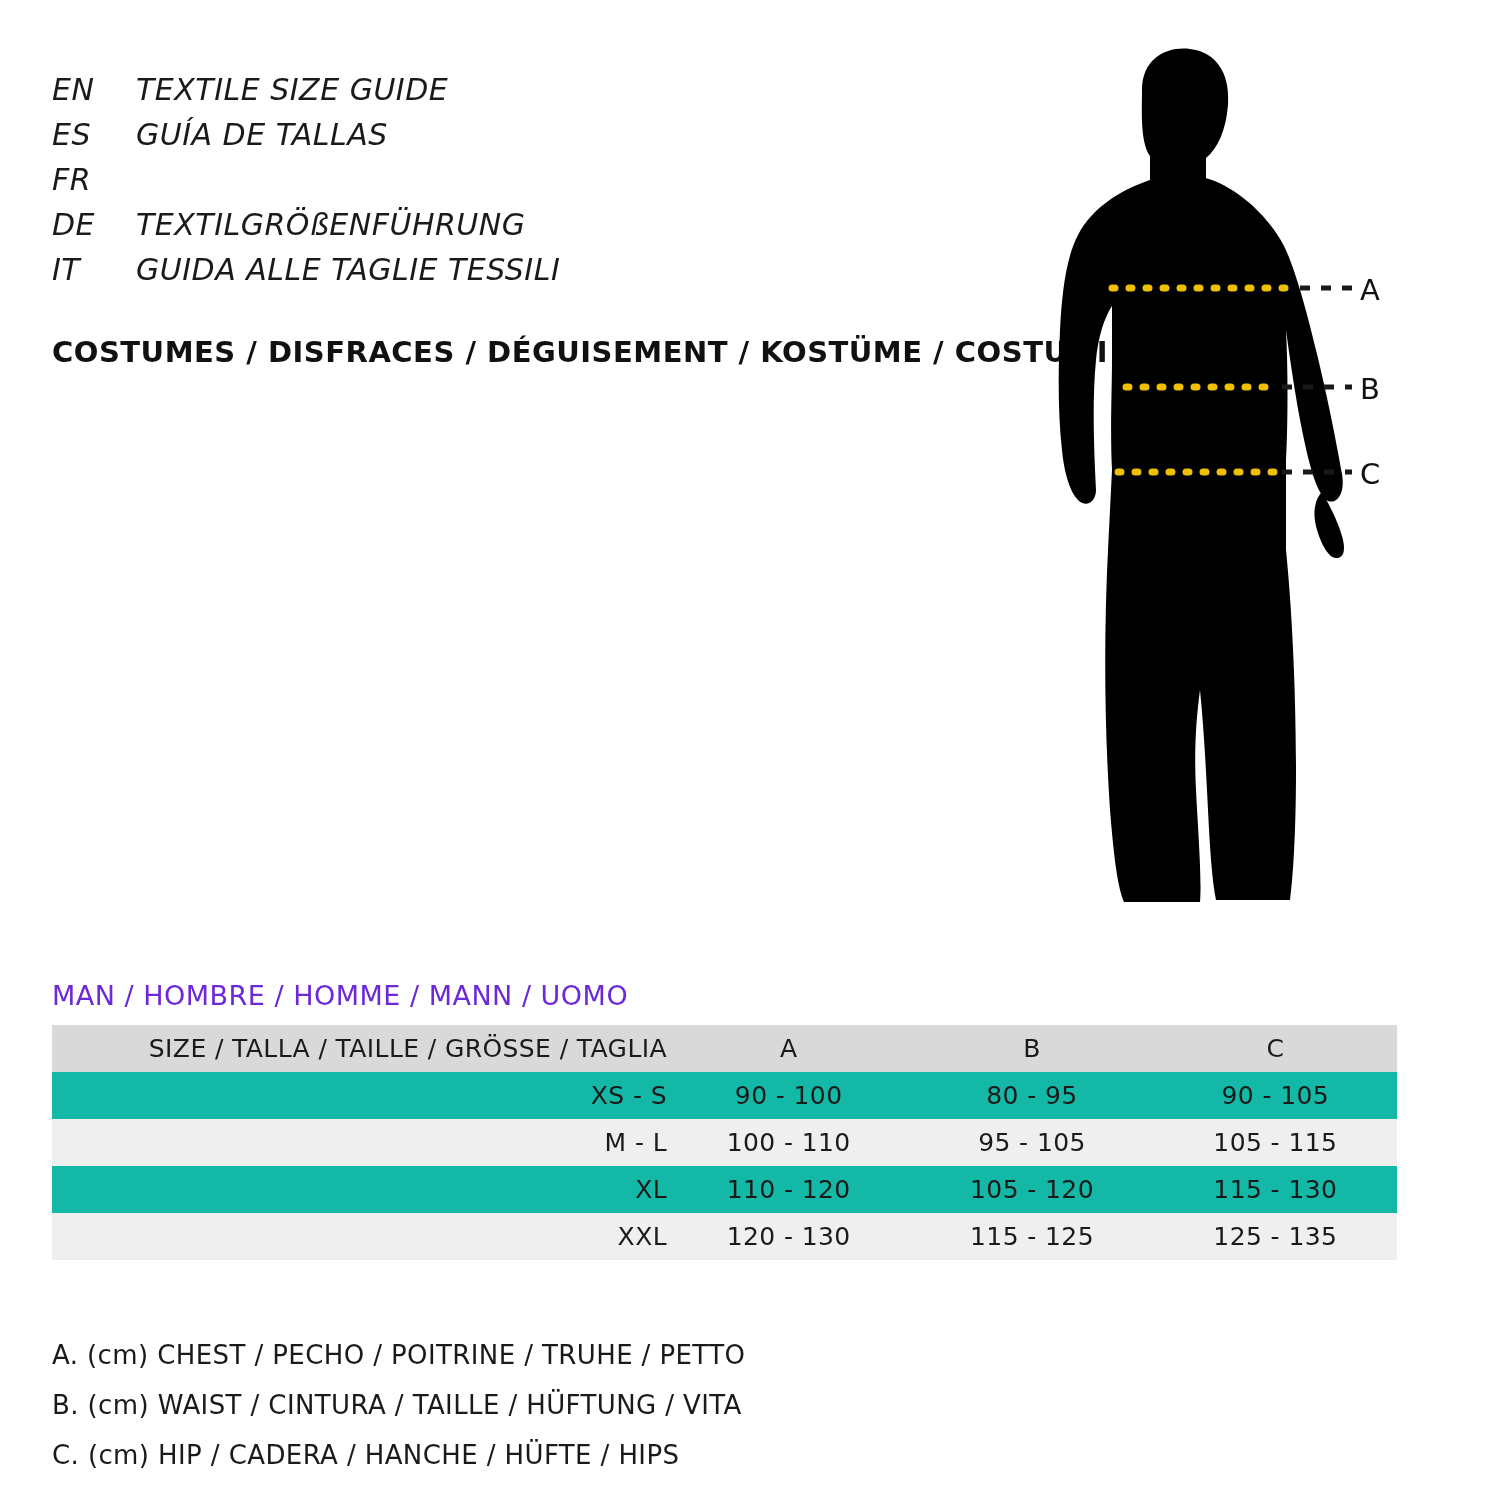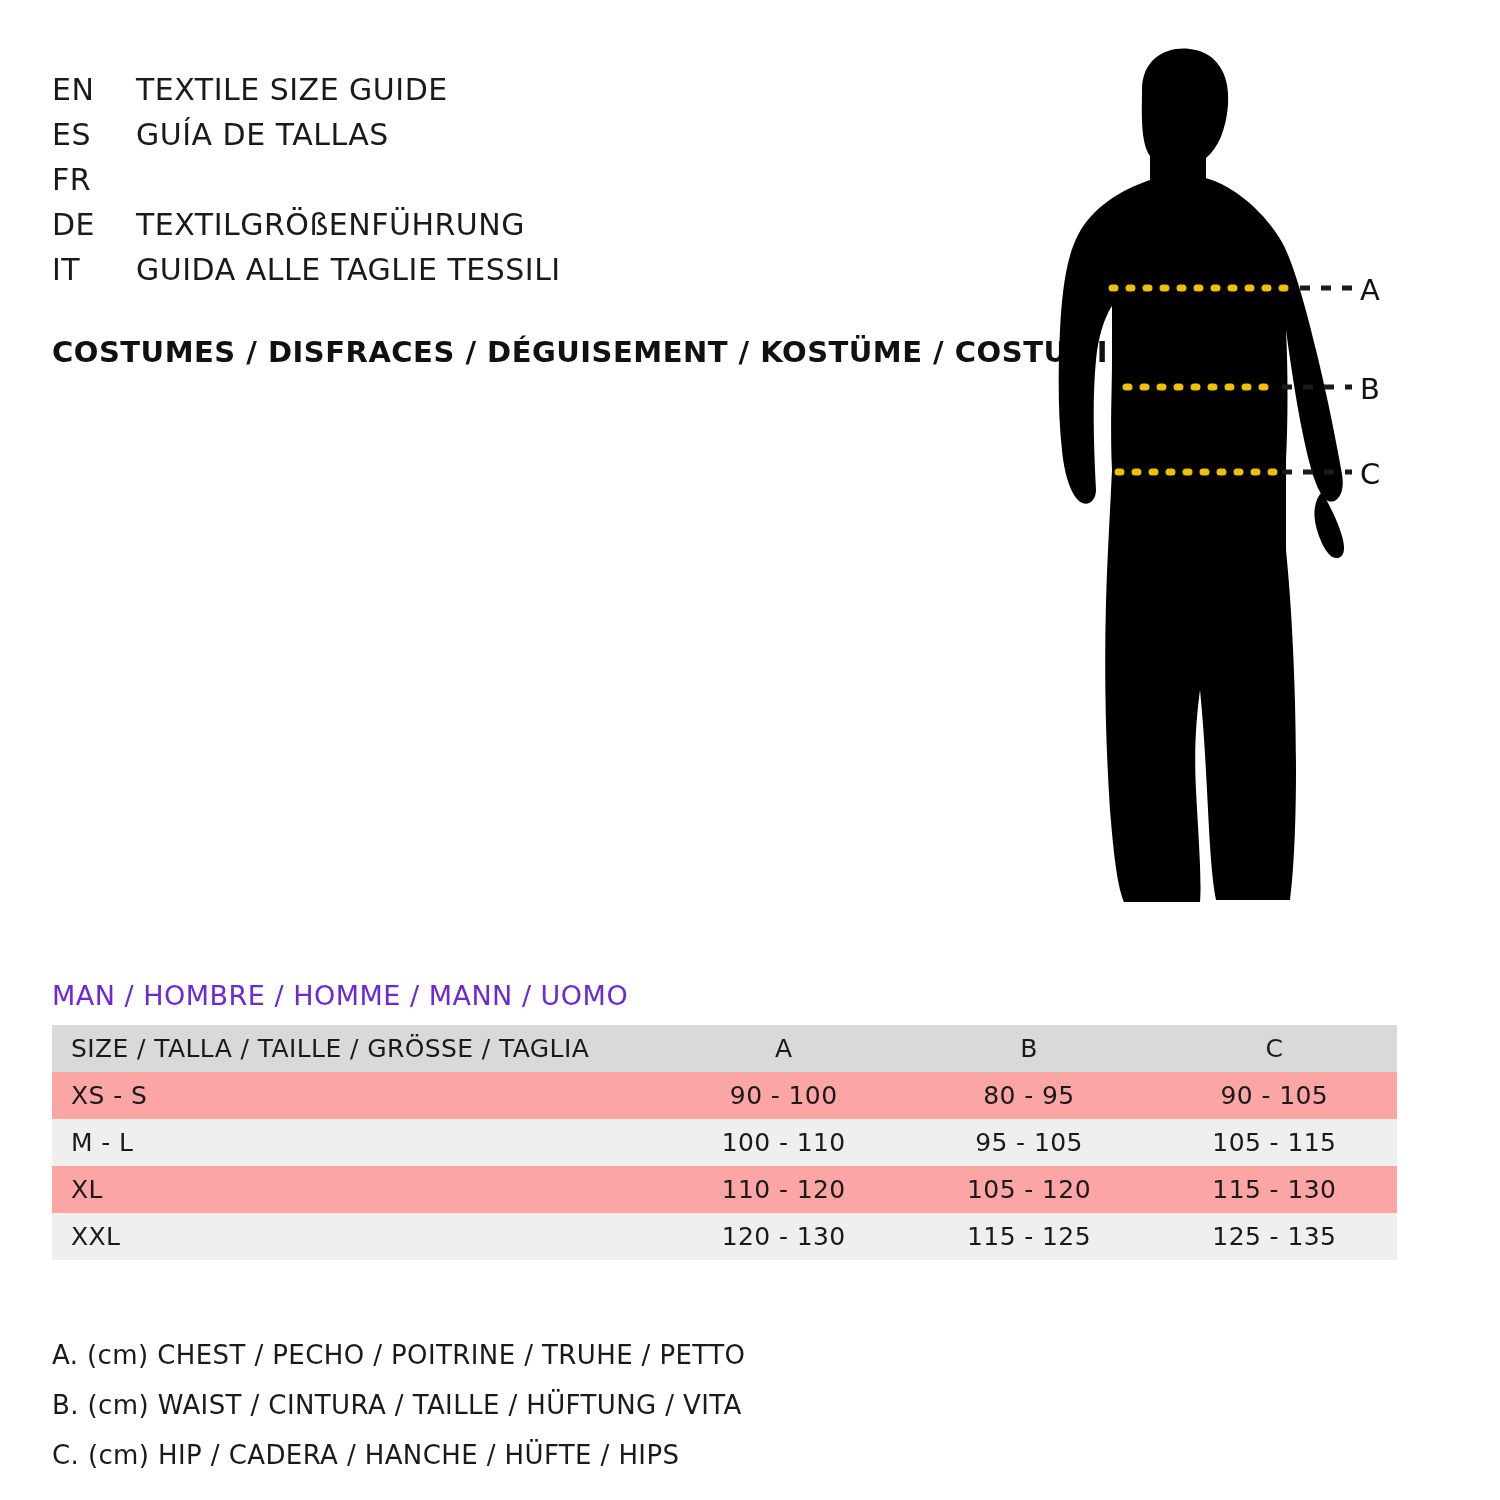--- a/index.html
+++ b/index.html
@@ -25,20 +25,21 @@
   .lang-block {
     position: absolute;
     left: 52px;
     top: 72px;
     width: 960px;
   }
   .lang-row {
     display: flex;
     align-items: baseline;
     height: 45px;
+    font-style: italic;
   }
   .lang-code {
     width: 84px;
     font-size: 30px;
     letter-spacing: 0.5px;
     color: #1a1a1a;
   }
   .lang-text {
     font-size: 30px;
     letter-spacing: 0.5px;
@@ -97,29 +98,29 @@
   table.size-table td {
     font-size: 25px;
     font-weight: normal;
     letter-spacing: 0.4px;
     color: #1a1a1a;
     padding: 9px 0 9px 0;
     text-align: center;
   }
   table.size-table th.col-size,
   table.size-table td.col-size {
-    text-align: left;
-    padding-left: 19px;
+    text-align: right;
+    padding-left: 25px;
     width: 590px;
   }
   table.size-table tr.header-row {
     background: #d9d9d9;
   }
   table.size-table tr.row-odd {
-    background: #fca5a5;
+    background: #14b8a6;
   }
   table.size-table tr.row-even {
     background: #efefef;
   }
 
   
   .legend {
     position: absolute;
     left: 52px;
     top: 1340px;

